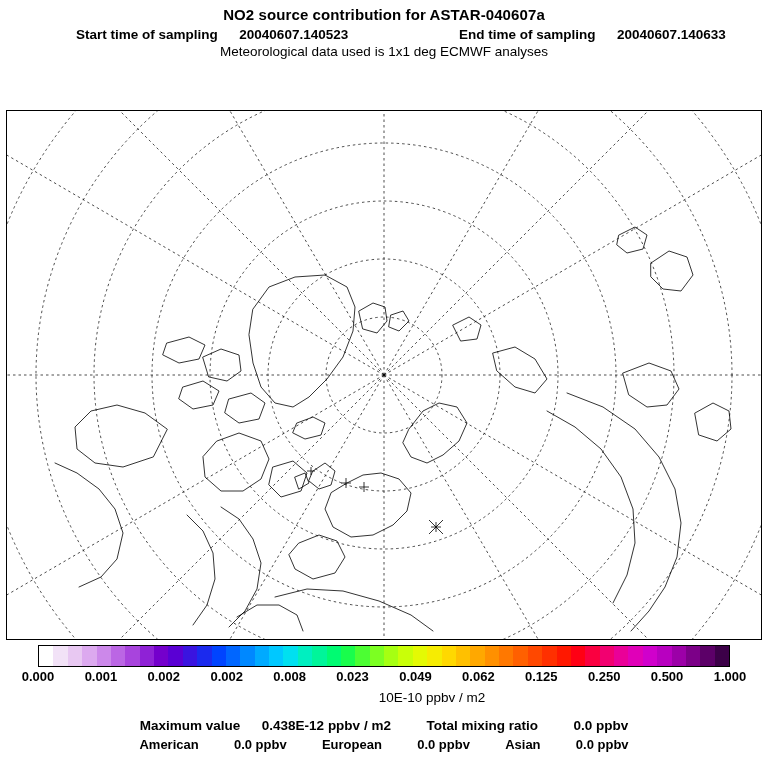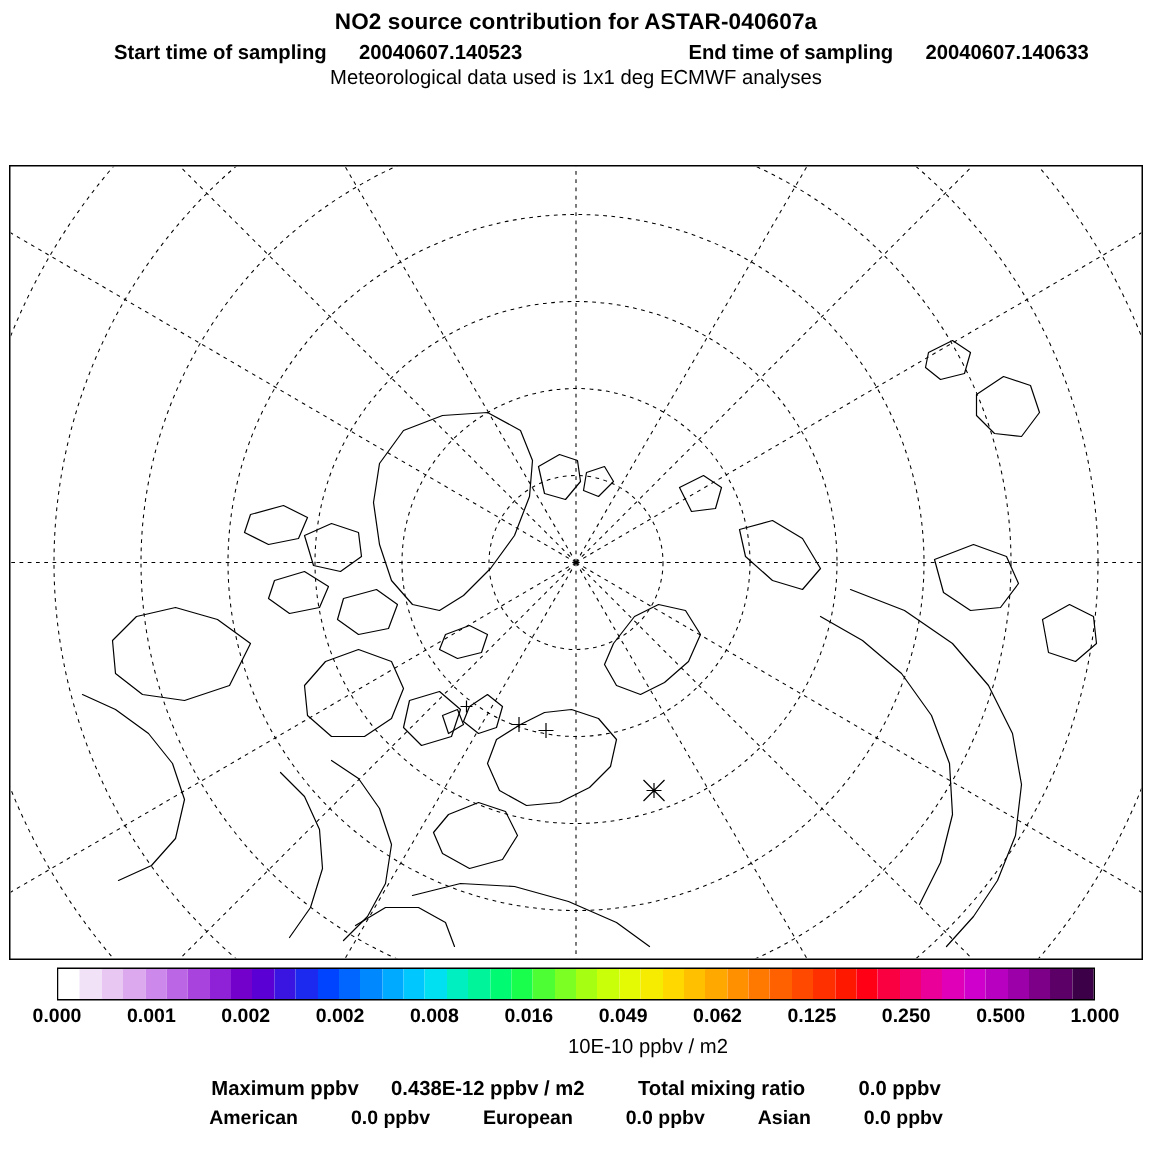--- a/index.html
+++ b/index.html
@@ -304,34 +304,34 @@
         <span style="background: rgb(124, 0, 136);"></span>
         <span style="background: rgb(92, 0, 104);"></span>
         <span style="background: rgb(60, 0, 72);"></span>
       </div>
     <div class="cbar-labels" id="cbar-labels">
         <span style="left: 0px;">0.000</span>
         <span style="left: 62.9091px;">0.001</span>
         <span style="left: 125.818px;">0.002</span>
         <span style="left: 188.727px;">0.002</span>
         <span style="left: 251.636px;">0.008</span>
-        <span style="left: 314.545px;">0.016</span>
+        <span style="left: 314.545px;">0.023</span>
         <span style="left: 377.455px;">0.049</span>
         <span style="left: 440.364px;">0.062</span>
         <span style="left: 503.273px;">0.125</span>
         <span style="left: 566.182px;">0.250</span>
         <span style="left: 629.091px;">0.500</span>
         <span style="left: 692px;">1.000</span>
       </div>
   </div>
   <div class="cbar-unit">10E-10 ppbv / m2</div>
 
   <div class="footer">
     <div class="foot-row1">
-      <span class="fld">Maximum ppbv</span>
+      <span class="fld">Maximum value</span>
       <span class="gap-sm"></span>
       <span class="fld">0.438E-12 ppbv / m2</span>
       <span class="gap-lg"></span>
       <span class="fld">Total mixing ratio</span>
       <span class="gap-lg"></span>
       <span class="fld">0.0 ppbv</span>
     </div>
     <div class="foot-row2">
       <span class="fld">American</span>
       <span class="gap-lg"></span>

